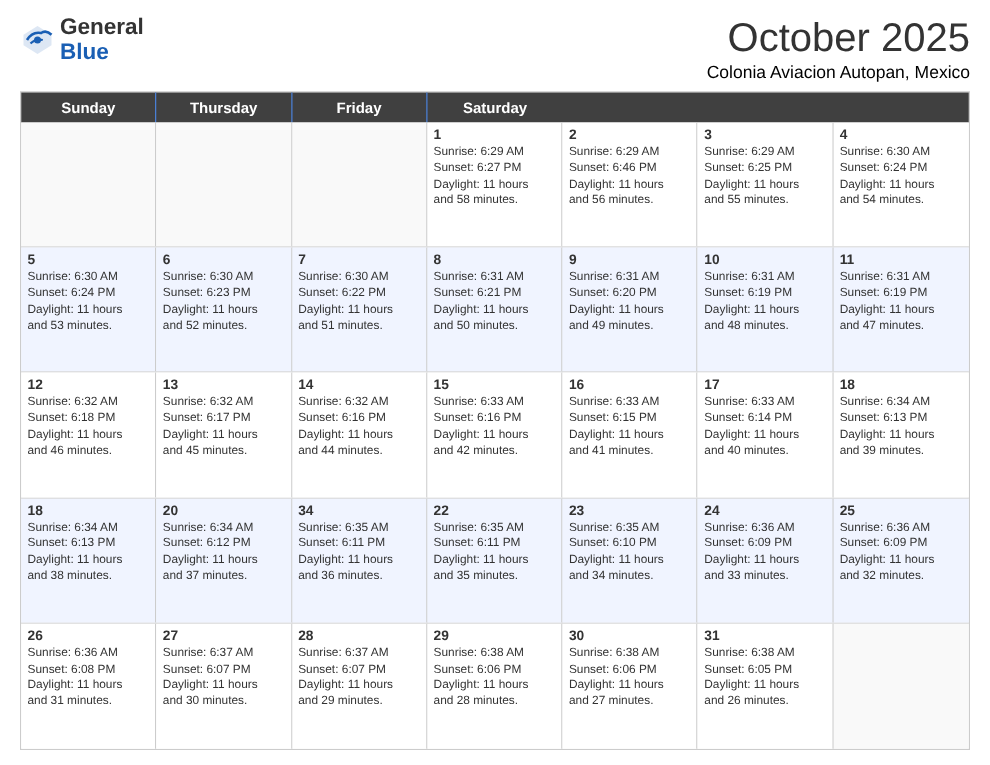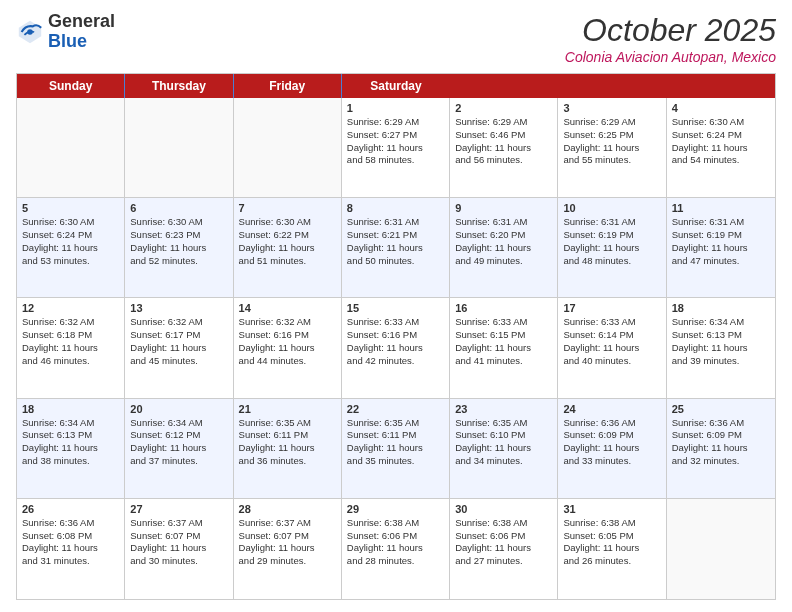--- a/index.html
+++ b/index.html
@@ -34,41 +34,40 @@
       line-height: 1.1;
     }
     .logo-general { color: #333; }
     .logo-blue { color: #1a5fb4; }
     .logo-icon {
       width: 28px;
       height: 28px;
     }
     .title-block {
       text-align: right;
-      font-style: italic;
     }
     .month-title {
       font-size: 32px;
       color: #333;
       font-weight: normal;
     }
     .subtitle {
       font-size: 14px;
-      color: #be185d;
+      color: #000000;
     }
     .calendar {
       flex: 1;
       display: flex;
       flex-direction: column;
       border: 1px solid #ccc;
     }
     .cal-header {
       display: grid;
       grid-template-columns: repeat(7, 1fr);
-      background: #b91c1c;
+      background: #404040;
     }
     .cal-header-cell {
       color: #fff;
       font-size: 12px;
       font-weight: bold;
       text-align: center;
       padding: 5px 2px;
       border-right: 1px solid #4a7fd4;
     }
     .cal-header-cell:last-child { border-right: none; }
@@ -281,21 +280,21 @@
         <span class="cell-line">and 38 minutes.</span>
       </div>
           <div class="cal-cell alt-row">
         <span class="day-num">20</span>
         <span class="cell-line">Sunrise: 6:34 AM</span>
         <span class="cell-line">Sunset: 6:12 PM</span>
         <span class="cell-line">Daylight: 11 hours</span>
         <span class="cell-line">and 37 minutes.</span>
       </div>
           <div class="cal-cell alt-row">
-        <span class="day-num">21</span>
+        <span class="day-num">34</span>
         <span class="cell-line">Sunrise: 6:35 AM</span>
         <span class="cell-line">Sunset: 6:11 PM</span>
         <span class="cell-line">Daylight: 11 hours</span>
         <span class="cell-line">and 36 minutes.</span>
       </div>
           <div class="cal-cell alt-row">
         <span class="day-num">22</span>
         <span class="cell-line">Sunrise: 6:35 AM</span>
         <span class="cell-line">Sunset: 6:11 PM</span>
         <span class="cell-line">Daylight: 11 hours</span>

